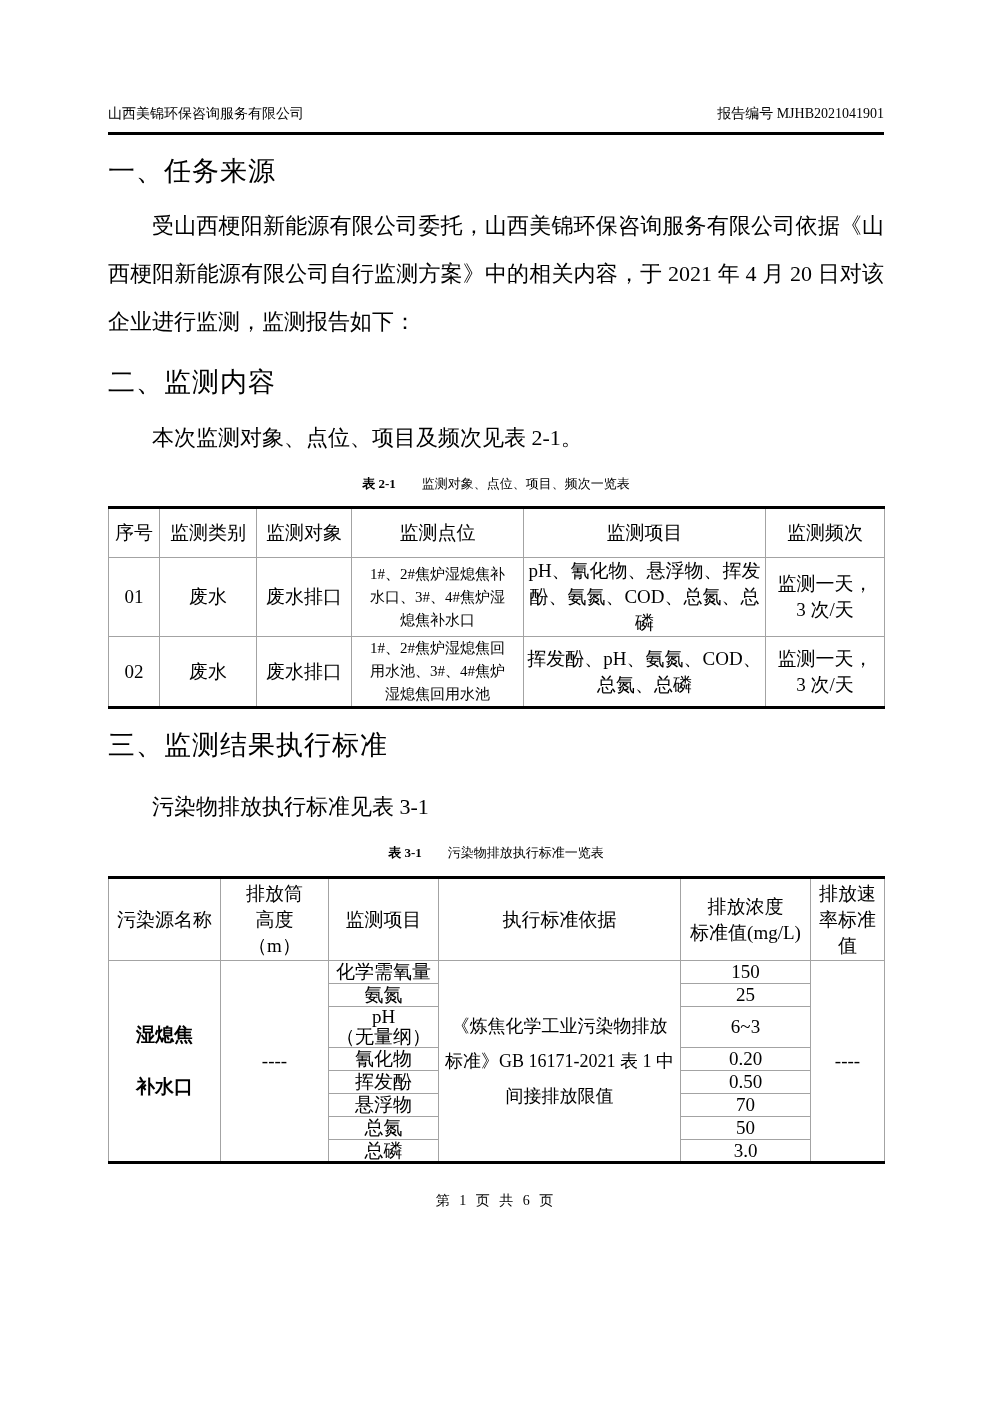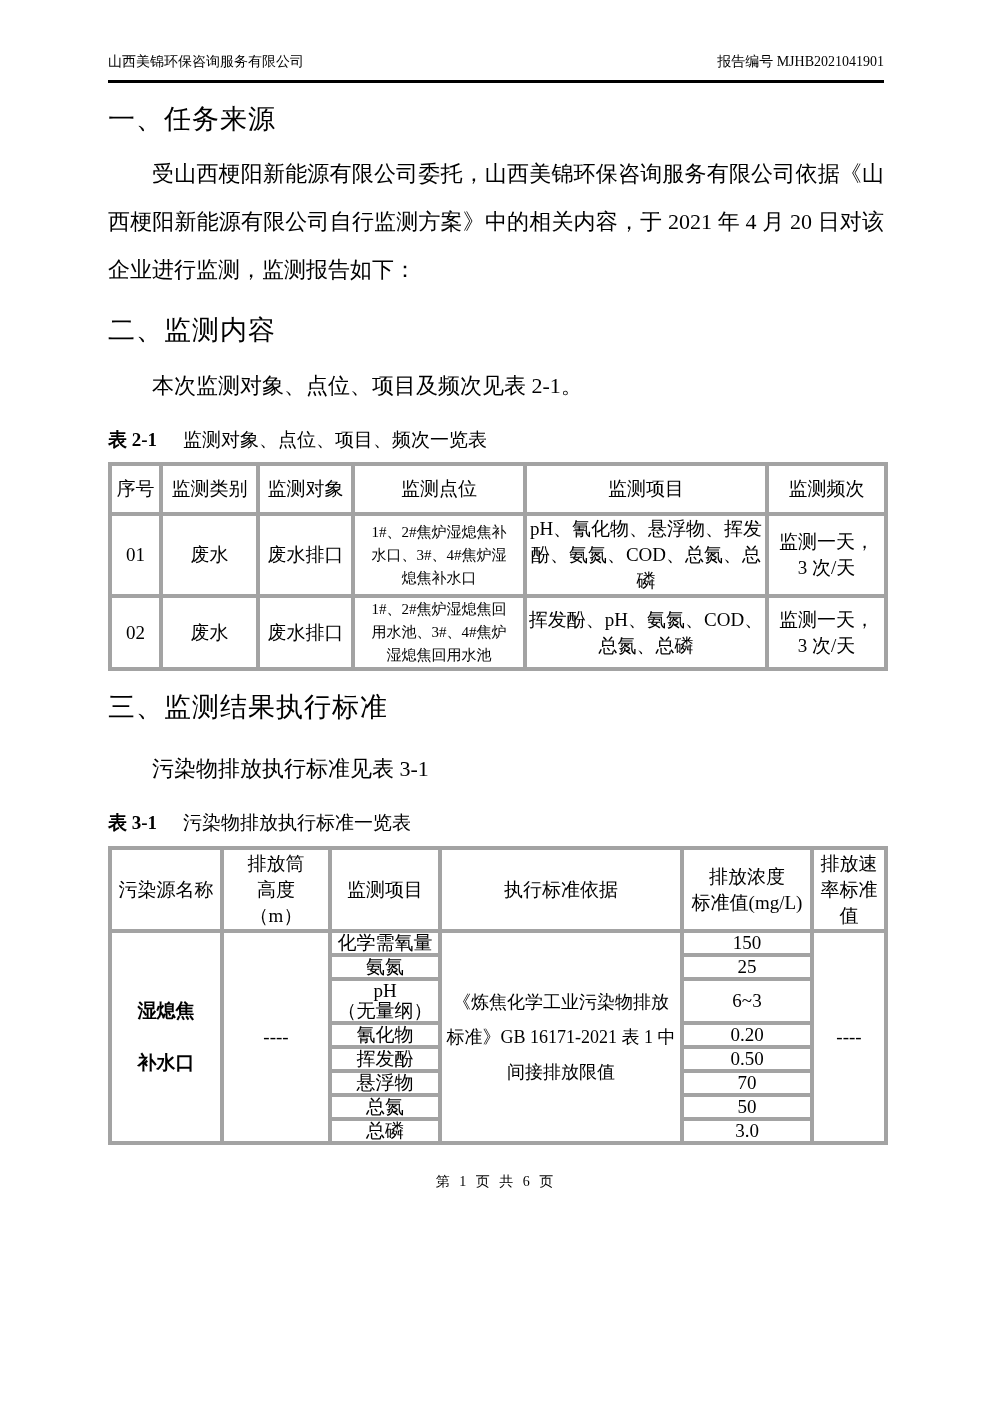--- a/index.html
+++ b/index.html
@@ -12,21 +12,21 @@
     color: #000;
     font-family: "Liberation Serif", "DejaVu Serif", serif;
     box-sizing: border-box;
     padding: 0 108px;
     overflow: hidden;
   }
   .page-header {
     display: flex;
     justify-content: space-between;
     align-items: flex-end;
-    padding-top: 52px;
+    padding-top: 104px;
     padding-bottom: 8px;
     border-bottom: 3px solid #000;
     font-size: 14px;
     line-height: 20px;
   }
   h1.section-title {
     font-size: 27px;
     font-weight: 400;
     line-height: 32px;
     margin: 20px 0 0 0;
@@ -40,34 +40,35 @@
     margin: 15px 0 0 0;
   }
   p.single-par {
     font-size: 22px;
     line-height: 28px;
     text-indent: 2em;
     margin: 26px 0 0 0;
   }
   p.single-par.s3 { margin-top: 32px; }
   .caption {
-    font-size: 19px;
-    margin-top: 28px;
+    text-align: center;
+    font-size: 13px;
+    margin-top: 20px;
     line-height: 24px;
   }
   .caption .cap-label { font-weight: 700; margin-right: 26px; }
   table {
     border-collapse: collapse;
     table-layout: fixed;
     width: 776px;
     border-top: 3px solid #000;
     border-bottom: 3px solid #000;
   }
   th, td {
-    border: 4px solid #a3a3a3;
+    border: 1px solid #a3a3a3;
     text-align: center;
     vertical-align: middle;
     padding: 0 0;
     white-space: pre-line;
     font-weight: 400;
     box-sizing: border-box;
   }
   .t2 { margin-top: 10px; }
   .t2 th { height: 50px; font-size: 19px; }
   .t2 td { height: 70px; font-size: 19px; line-height: 26px; }

